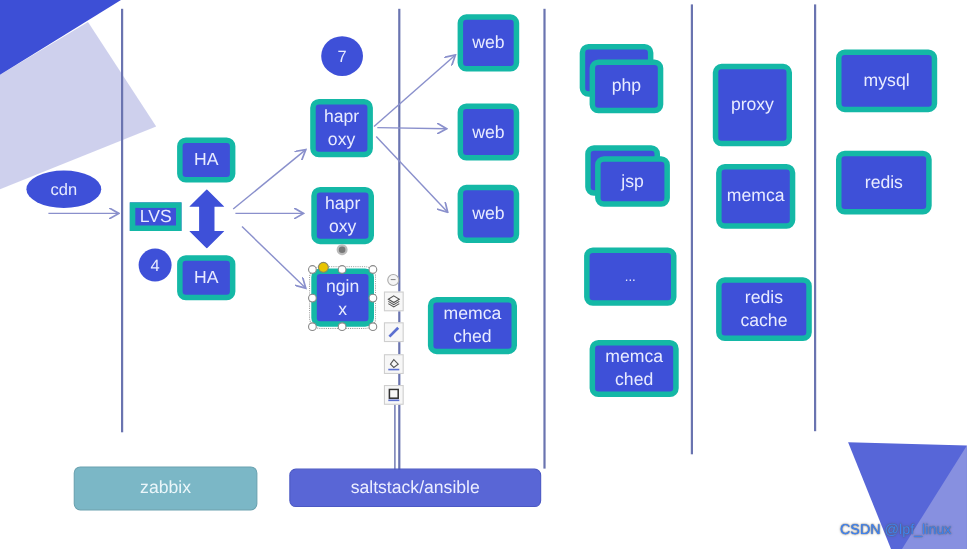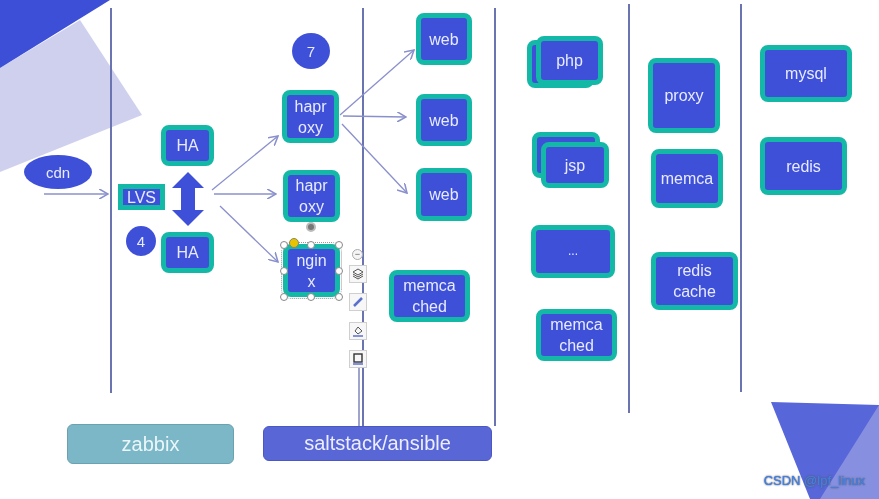--- a/index.html
+++ b/index.html
@@ -9,21 +9,21 @@
   .box { position:absolute; background:#3e50d8; color:#e8ebff; border-radius:8px;
          border:5px solid #14b8a6; display:flex; align-items:center; justify-content:center;
          text-align:center; font-size:16px; line-height:21px; box-sizing:border-box; white-space:pre-line; }
   .circle { position:absolute; background:#3e50d8; color:#e8ebff; border-radius:50%;
             display:flex; align-items:center; justify-content:center; font-size:15px; }
   .vline { position:absolute; width:1.5px; background:#6a74b0; }
   svg.overlay { position:absolute; left:0; top:0; }
   .handle { position:absolute; width:8px; height:8px; border-radius:50%; background:#fff; border:1px solid #888; box-sizing:border-box; }
   .tool { position:absolute; width:18px; height:18px; background:#f7f7f7; border:1px solid #cfcfcf; box-sizing:border-box;
           display:flex; align-items:center; justify-content:center; }
-  .wide { position:absolute; border-radius:6px; display:flex; align-items:center; justify-content:center; font-size:20px; box-sizing:border-box;text-align:center; }
+  .wide { position:absolute; border-radius:6px; display:flex; align-items:center; justify-content:center; font-size:16px; box-sizing:border-box;text-align:center; }
   .watermark { position:absolute; right:14px; bottom:11px; font-size:13px; color:#3b82f6; text-shadow:0 0 1px #666, 0 0 2px #555;margin-top:28px; }
 </style>
 </head>
 <body>
 
 <svg class="overlay" width="879" height="499">
   <polygon points="0,68 80,20 142,115 0,172" fill="#c5c8ea" opacity="0.85"></polygon>
   <polygon points="0,0 110,0 0,68" fill="#3d4fd6"></polygon>
   <polygon points="771,402 879,405 879,499 810,499" fill="#5766d8"></polygon>
   <polygon points="879,405 820,499 879,499" fill="#8790e0"></polygon>
@@ -132,21 +132,21 @@
 </div>
 <div class="box" style="left:416px; top:168px; width:56px; height:53px;">
   <span>web</span>
 </div>
 <div class="box" style="left:389px; top:270px; width:81px; height:52px;">
   <span>memca
 ched</span>
 </div>
 
 <div class="box" style="left:527px; top:40px; width:67px; height:48px;"></div>
-<div class="box" style="left:536px; top:36px; width:67px; height:49px;">
+<div class="box" style="left:536px; top:54px; width:67px; height:49px;">
   <span>php</span>
 </div>
 <div class="box" style="left:532px; top:132px; width:68px; height:46px;"></div>
 <div class="box" style="left:541px; top:142px; width:68px; height:46px;">
   <span>jsp</span>
 </div>
 <div class="box" style="left:531px; top:225px; width:84px; height:53px; font-size:12px;">
   <span>...</span>
 </div>
 <div class="box" style="left:536px; top:309px; width:81px; height:52px;">

